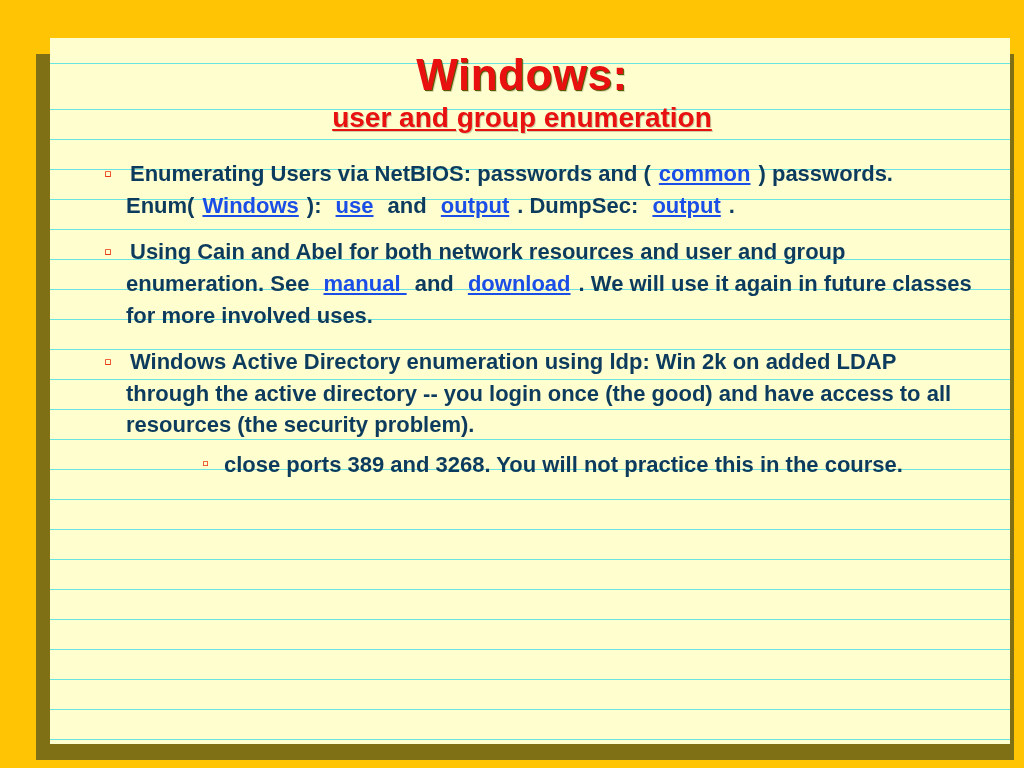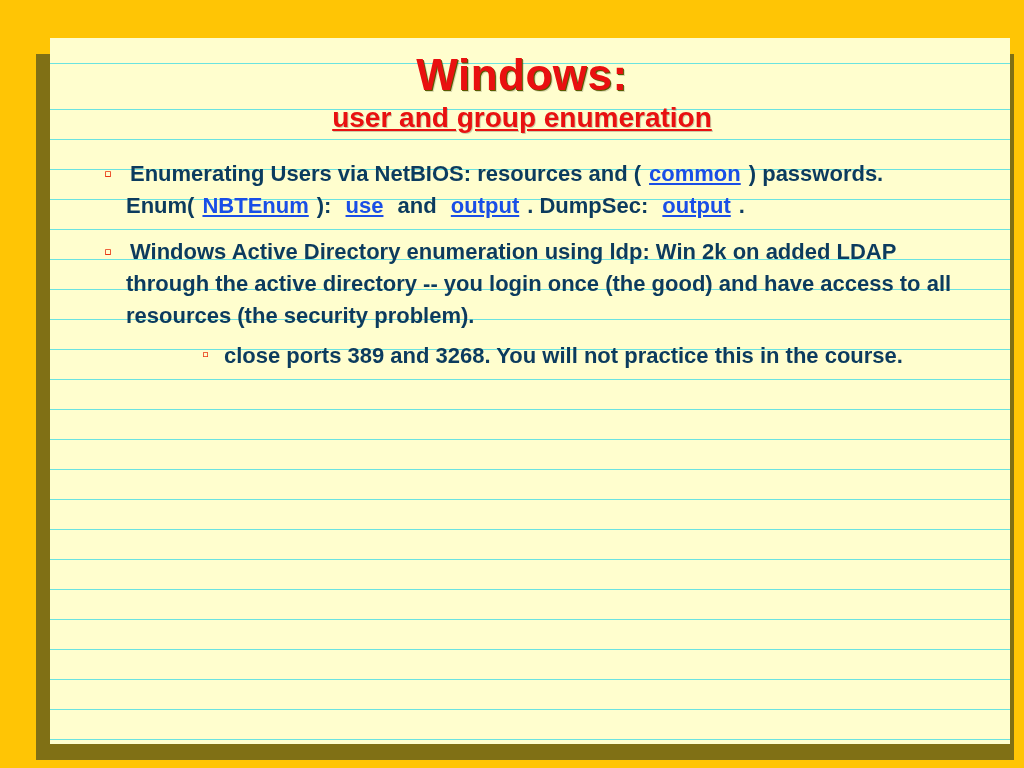--- a/index.html
+++ b/index.html
@@ -96,24 +96,27 @@
 <div class="paper">
 
   <div class="title-block">
     <div class="title">Windows:</div>
     <div class="subtitle">user and group enumeration</div>
   </div>
 
   <ul class="top">
 
     <li>
-      <span>Enumerating Users via NetBIOS:  resources and (</span><a class="hl">common</a><span>) passwords. Enum(</span><a class="hl">NBTEnum</a><span>): </span><a class="hl">use</a><span> and </span><a class="hl">output</a><span>. DumpSec: </span><a class="hl">output</a><span>.</span>
+      <span>Enumerating Users via NetBIOS:  passwords and (</span><a class="hl">common</a><span>) passwords. Enum(</span><a class="hl">Windows</a><span>): </span><a class="hl">use</a><span> and </span><a class="hl">output</a><span>. DumpSec: </span><a class="hl">output</a><span>.</span>
     </li>
 
 
+    <li>
+      <span>Using Cain and Abel for both network resources and user and group enumeration. See </span><a class="hl">manual </a><span>and </span><a class="hl">download</a><span>.  We will use it again in future classes for more involved uses.</span>
+    </li>
 
 
     <li>
       <span>Windows Active Directory enumeration using ldp: Win 2k  on added LDAP through the active directory -- you login once  (the good) and have access to all resources (the security problem).</span>
       <ul class="sub">
         <li>close ports 389 and 3268. You will not practice this in the course.</li>
       </ul>
     </li>
 
   </ul>

